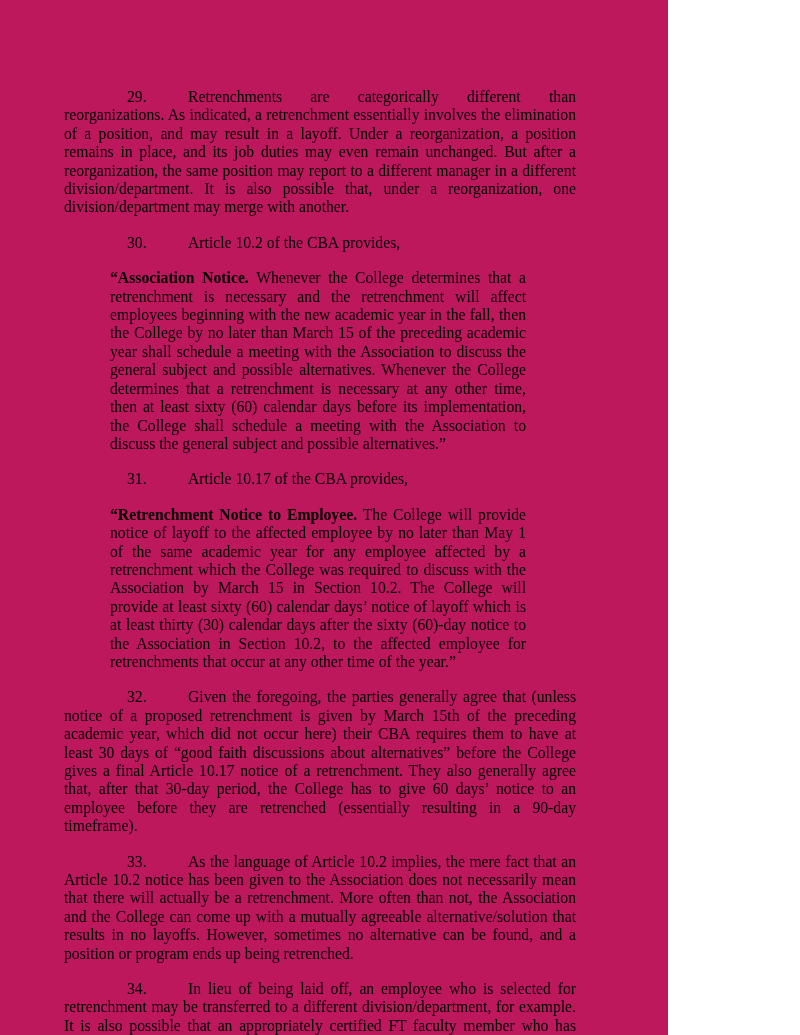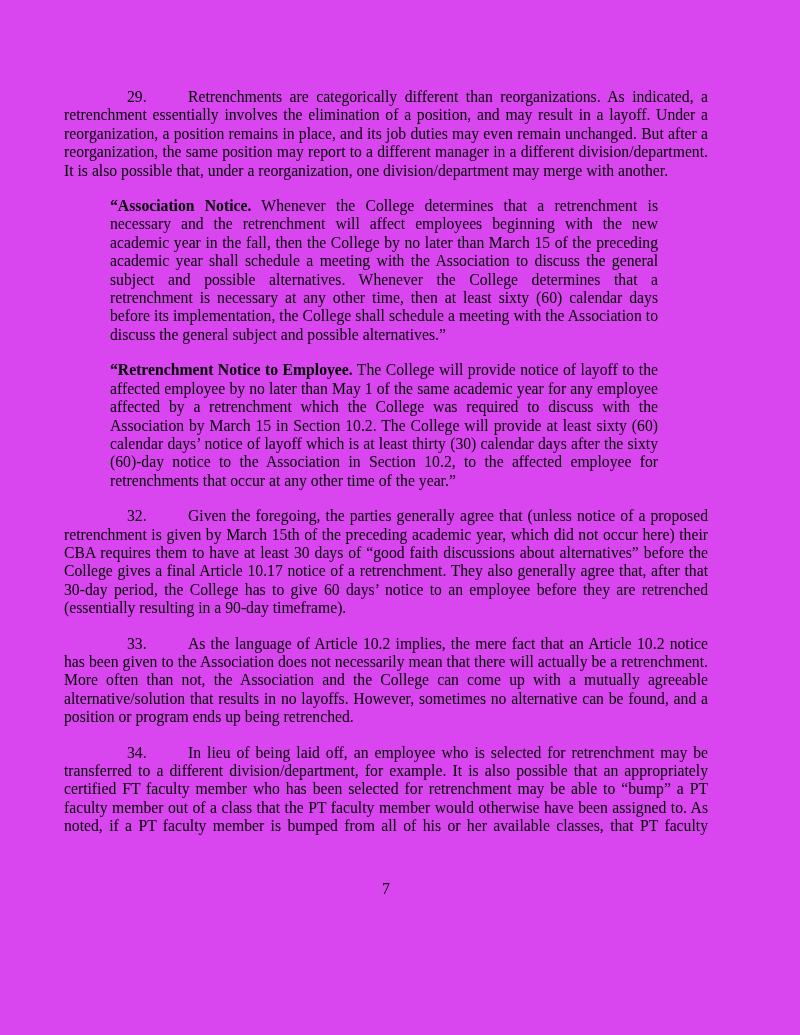--- a/index.html
+++ b/index.html
@@ -11,24 +11,24 @@
     height: 1035px;
     background: #ffffff;
     color: #000000;
     font-family: "Liberation Serif", "DejaVu Serif", serif;
     font-size: 15.7px;
     line-height: 18.4px;
     overflow: hidden;
   }
   .page {
     box-sizing: border-box;
-    width: 800px;
+    width: 668px;
     height: 1035px;
     padding: 88px 92px 0 64px;
-    background: #d946ef;
+    background: #be185d;
   }
   .para {
     margin: 0 0 17px 0;
     text-align: justify;
   }
   .para.continues {
     text-align-last: justify;
   }
   .pnum {
     display: inline-block;
@@ -48,23 +48,25 @@
     margin-top: 44px;
   }
 </style>
 </head>
 <body>
 
 <div class="page">
 
   <p class="para"><span class="pnum">29.</span><span>Retrenchments are categorically different than reorganizations. As indicated, a retrenchment essentially involves the elimination of a position, and may result in a layoff. Under a reorganization, a position remains in place, and its job duties may even remain unchanged. But after a reorganization, the same position may report to a different manager in a different division/department. It is also possible that, under a reorganization, one division/department may merge with another.</span></p>
 
+  <p class="para"><span class="pnum">30.</span><span>Article 10.2 of the CBA provides,</span></p>
 
   <blockquote class="quote"><span class="qlead">“Association Notice.</span><span> Whenever the College determines that a retrenchment is necessary and the retrenchment will affect employees beginning with the new academic year in the fall, then the College by no later than March 15 of the preceding academic year shall schedule a meeting with the Association to discuss the general subject and possible alternatives. Whenever the College determines that a retrenchment is necessary at any other time, then at least sixty (60) calendar days before its implementation, the College shall schedule a meeting with the Association to discuss the general subject and possible alternatives.”</span></blockquote>
 
+  <p class="para"><span class="pnum">31.</span><span>Article 10.17 of the CBA provides,</span></p>
 
   <blockquote class="quote"><span class="qlead">“Retrenchment Notice to Employee.</span><span> The College will provide notice of layoff to the affected employee by no later than May 1 of the same academic year for any employee affected by a retrenchment which the College was required to discuss with the Association by March 15 in Section 10.2. The College will provide at least sixty (60) calendar days’ notice of layoff which is at least thirty (30) calendar days after the sixty (60)-day notice to the Association in Section 10.2, to the affected employee for retrenchments that occur at any other time of the year.”</span></blockquote>
 
   <p class="para"><span class="pnum">32.</span><span>Given the foregoing, the parties generally agree that (unless notice of a proposed retrenchment is given by March 15th of the preceding academic year, which did not occur here) their CBA requires them to have at least 30 days of “good faith discussions about alternatives” before the College gives a final Article 10.17 notice of a retrenchment. They also generally agree that, after that 30-day period, the College has to give 60 days’ notice to an employee before they are retrenched (essentially resulting in a 90-day timeframe).</span></p>
 
   <p class="para"><span class="pnum">33.</span><span>As the language of Article 10.2 implies, the mere fact that an Article 10.2 notice has been given to the Association does not necessarily mean that there will actually be a retrenchment. More often than not, the Association and the College can come up with a mutually agreeable alternative/solution that results in no layoffs. However, sometimes no alternative can be found, and a position or program ends up being retrenched.</span></p>
 
   <p class="para continues"><span class="pnum">34.</span><span>In lieu of being laid off, an employee who is selected for retrenchment may be transferred to a different division/department, for example. It is also possible that an appropriately certified FT faculty member who has been selected for retrenchment may be able to “bump” a PT faculty member out of a class that the PT faculty member would otherwise have been assigned to. As noted, if a PT faculty member is bumped from all of his or her available classes, that PT faculty</span></p>
 
   <div class="footer"><span>7</span></div>

